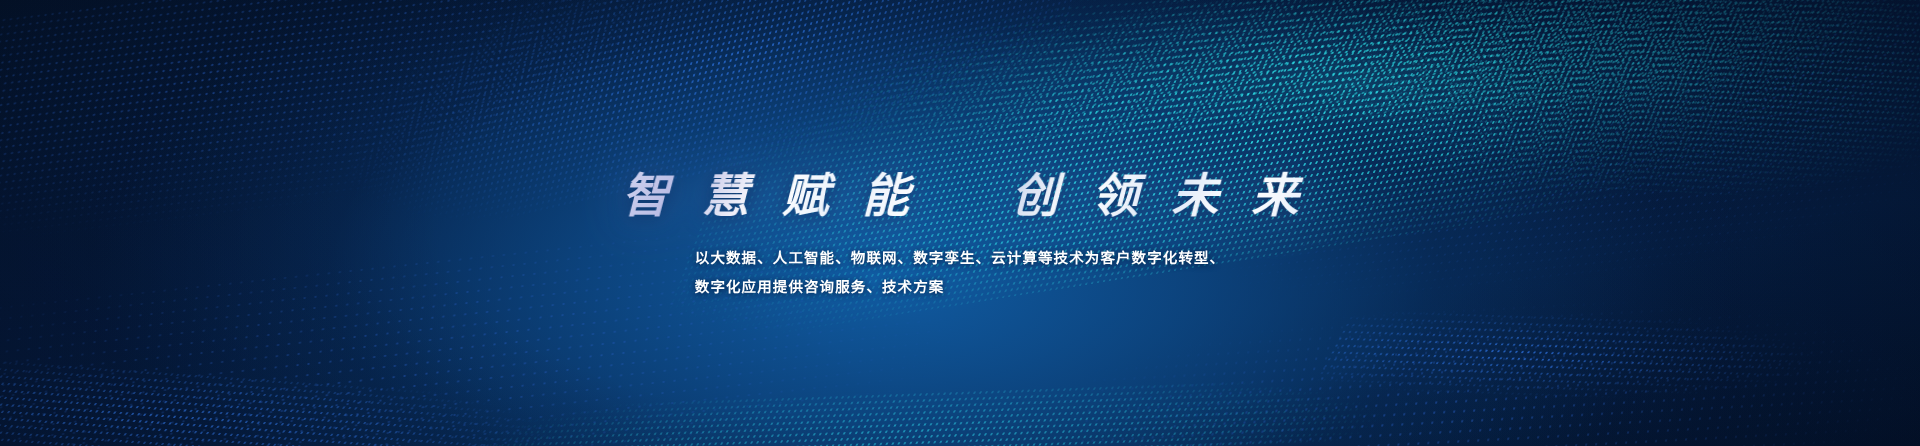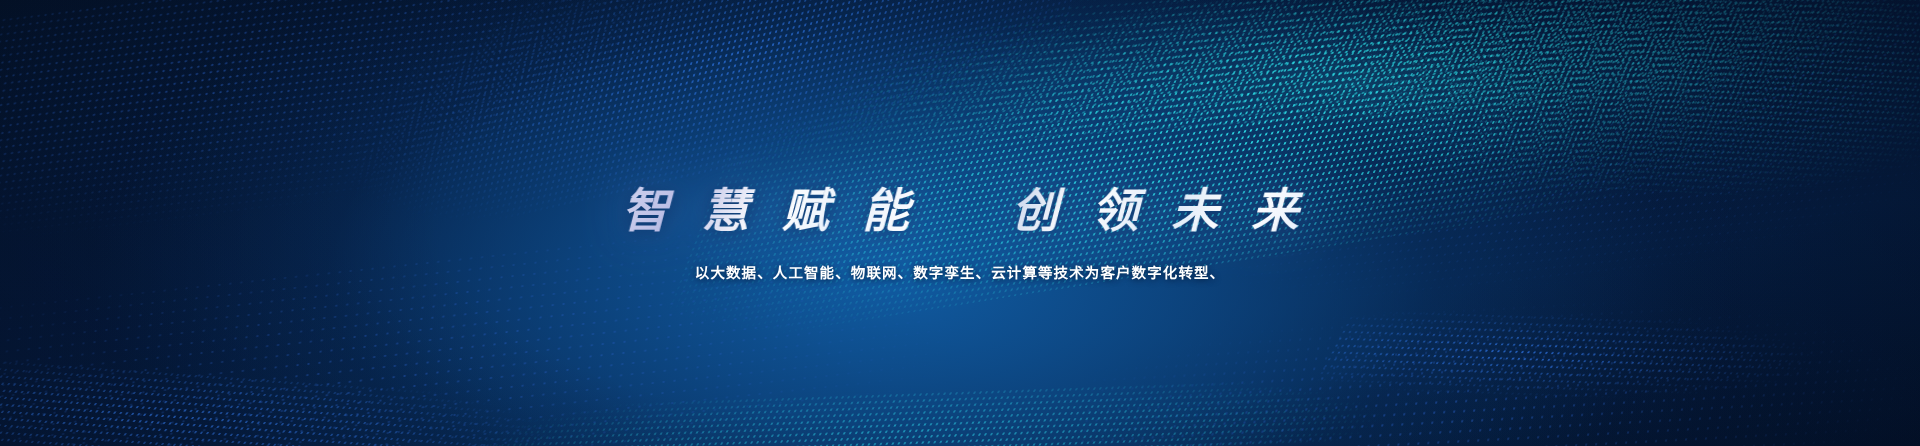--- a/index.html
+++ b/index.html
@@ -319,17 +319,18 @@
   <div class="wave dots-blue" id="w-br-crest"></div>
 
   <div class="bg-vignette"></div>
 
   <div class="content">
 
     <h1 class="headline">智 慧 赋 能    创 领 未 来</h1>
 
     <div class="subtitle">
       <div class="sub-line">以大数据、人工智能、物联网、数字孪生、云计算等技术为客户数字化转型、</div>
+      <div class="sub-line">数字化应用提供咨询服务、技术方案</div>
     </div>
 
   </div>
 
 </div>
 
 </body></html>

